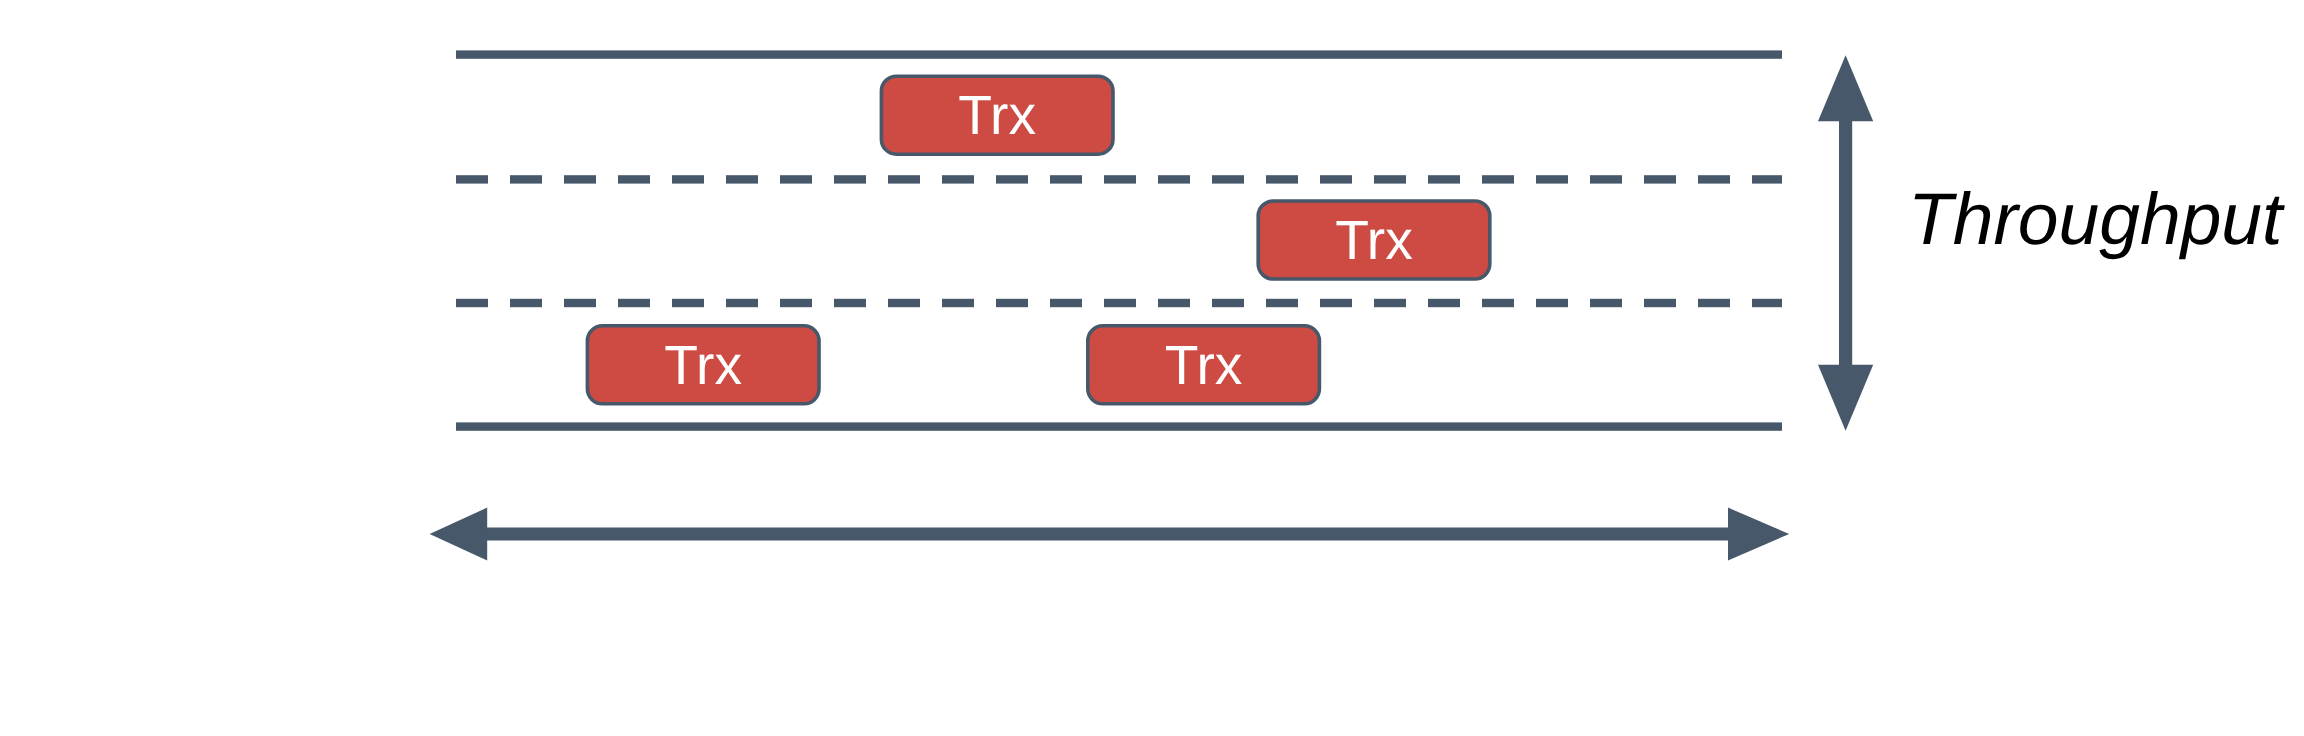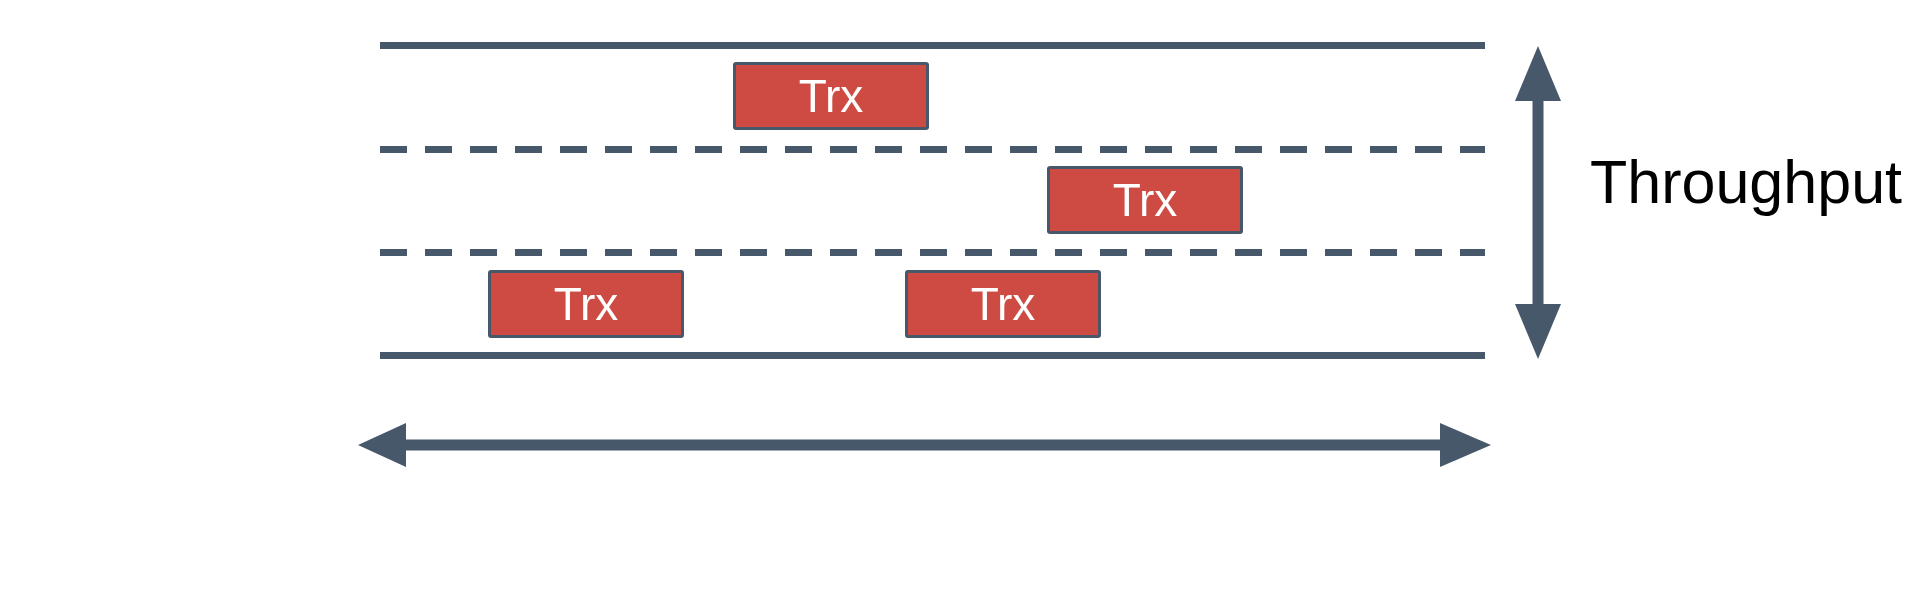--- a/index.html
+++ b/index.html
@@ -30,21 +30,21 @@
   .line-top{top:42px;}
   .line-dash1{top:146px;}
   .line-dash2{top:249px;}
   .line-bottom{top:352px;}
   
   .trx-box{
     position:absolute;
     width:196px;height:68px;
     background:var(--box-fill);
     border:3px solid var(--box-border);
-    border-radius:3px;
+    border-radius:14px;
     display:flex;align-items:center;justify-content:center;
   }
   .trx-box span{
     color:var(--box-text);
     font-size:46px;
     line-height:1;
   }
   .trx-1{left:733px;top:62px;}
   .trx-2{left:1047px;top:166px;}
   .trx-3{left:488px;top:270px;}
@@ -54,21 +54,21 @@
   .arrow-svg line{stroke:var(--line);stroke-width:11;}
   .arrow-svg polygon{fill:var(--line);}
   
   .axis-label{
     position:absolute;
     color:var(--label);
     font-size:61px;
     line-height:1.15;
     white-space:nowrap;
   }
-  .label-throughput{left:1590px;top:147px;}
+  .label-throughput{left:1590px;top:147px;font-style:italic;}
   .label-ttf{left:592px;top:502px;}
 </style>
 </head>
 <body>
 
 <div class="canvas">
 
   <div class="road-line solid line-top"></div>
   <div class="road-line dashed line-dash1"></div>
   <div class="road-line dashed line-dash2"></div>

